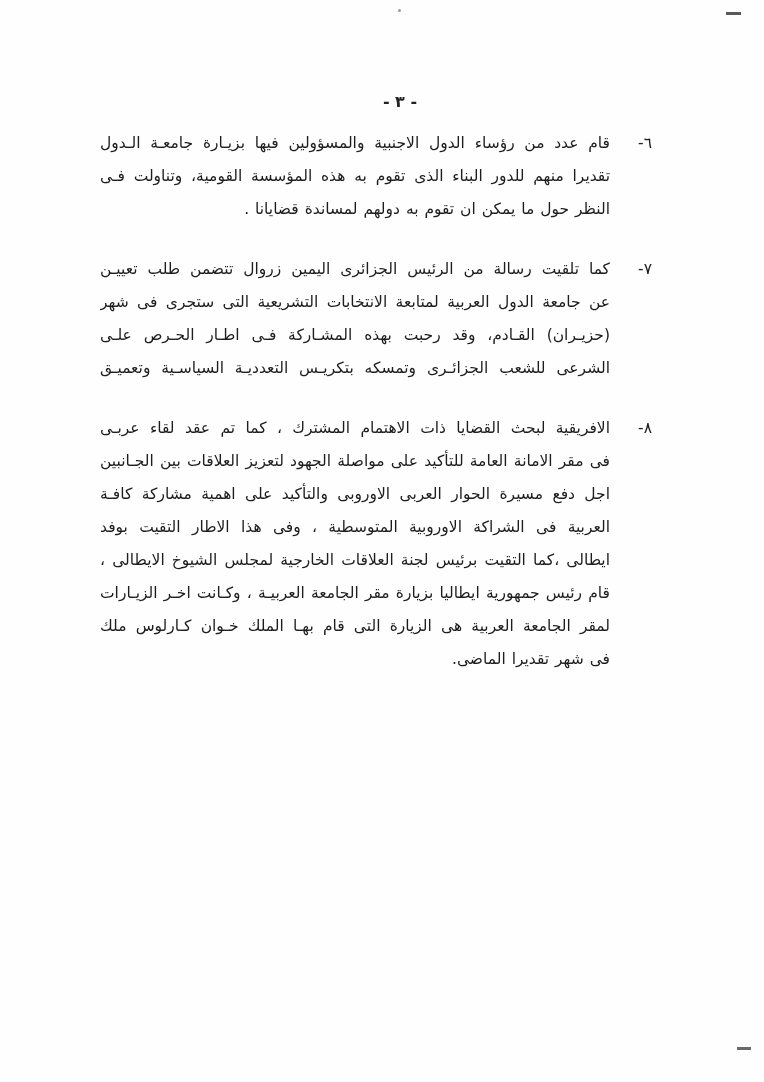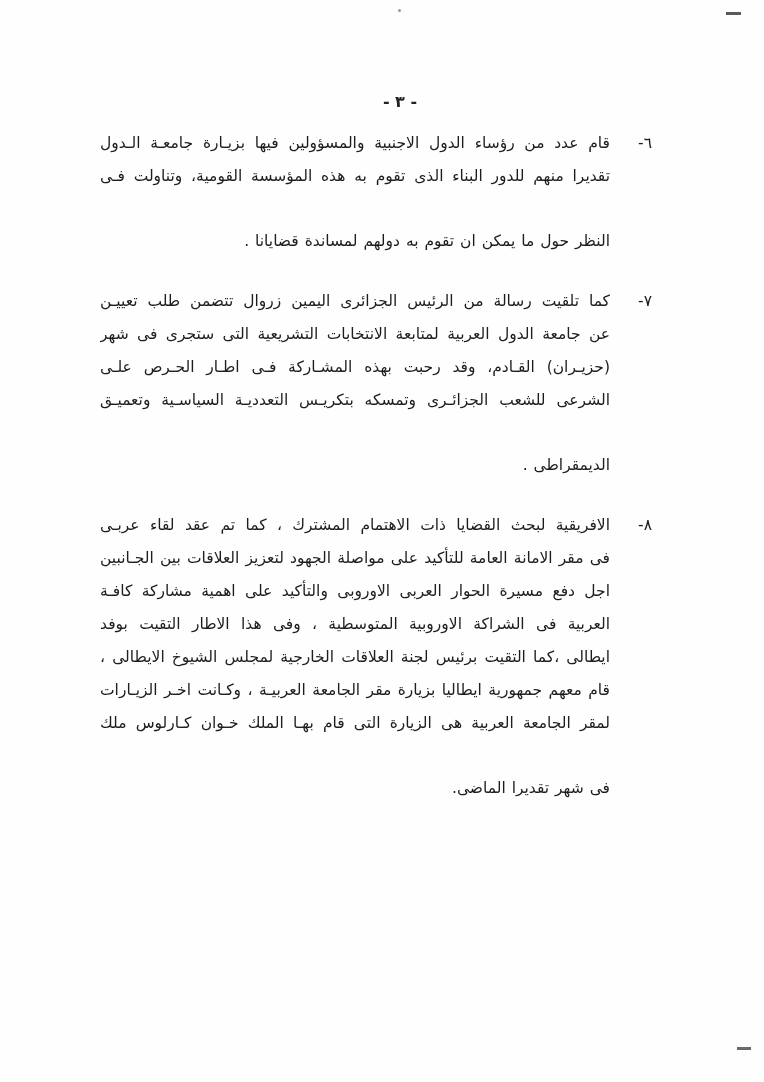--- a/index.html
+++ b/index.html
@@ -57,21 +57,20 @@
     height: 33px;
     overflow: hidden;
     text-align: justify;
     text-align-last: justify;
     word-spacing: 1px;
     color: #1d1d1d;
   }
   .line.last {
     text-align: right;
     text-align-last: right;
-    margin-top: 32px;
   }
   .line.indent-right {
     padding-right: 12px;
   }
   .scan-mark {
     position: absolute;
     background: #5a5a5a;
   }
   .mark-top-right   { top: 12px;   left: 726px; width: 15px; height: 3px; }
   .mark-top-center  { top: 9px;    left: 398px; width: 3px;  height: 3px; background:#9a9a9a; border-radius:50%; }
@@ -96,29 +95,28 @@
       <div class="line">تقديرا منهم للدور البناء الذى تقوم به هذه المؤسسة القومية، وتناولت فـى لقـاءاتى</div>
       <div class="line last">النظر حول ما يمكن ان تقوم به دولهم لمساندة قضايانا .</div>
     </div>
 
     <div class="para">
       <span class="para-num">٧-</span>
       <div class="line">كما تلقيت رسالة من الرئيس الجزائرى اليمين زروال تتضمن طلب تعييـن ممثلين</div>
       <div class="line">عن جامعة الدول العربية لمتابعة الانتخابات التشريعية التى ستجرى فى شهر يونيو</div>
       <div class="line">(حزيـران) القـادم، وقد رحبت بهذه المشـاركة فـى اطـار الحـرص علـى الطمـوح</div>
       <div class="line">الشرعى للشعب الجزائـرى وتمسكه بتكريـس التعدديـة السياسـية وتعميـق المسـار</div>
-      <div class="line last">الديمقراطى .</div>
     </div>
 
     <div class="para">
       <span class="para-num">٨-</span>
       <div class="line">الافريقية لبحث القضايا ذات الاهتمام المشترك ، كما تم عقد لقاء عربـى افريقـى</div>
       <div class="line">فى مقر الامانة العامة للتأكيد على مواصلة الجهود لتعزيز العلاقات بين الجـانبين</div>
       <div class="line">اجل دفع مسيرة الحوار العربى الاوروبى والتأكيد على اهمية مشاركة كافـة الـدول</div>
       <div class="line">العربية فى الشراكة الاوروبية المتوسطية ، وفى هذا الاطار التقيت بوفد برلمـانى</div>
       <div class="line">ايطالى ،كما التقيت برئيس لجنة العلاقات الخارجية لمجلس الشيوخ الايطالى ، كما</div>
-      <div class="line">قام معهم جمهورية ايطاليا بزيارة مقر الجامعة العربيـة ، وكـانت اخـر الزيـارات</div>
+      <div class="line">قام رئيس جمهورية ايطاليا بزيارة مقر الجامعة العربيـة ، وكـانت اخـر الزيـارات</div>
       <div class="line">لمقر الجامعة العربية هى الزيارة التى قام بهـا الملك خـوان كـارلوس ملك اسـبانيا</div>
       <div class="line last">فى شهر تقديرا الماضى.</div>
     </div>
 
   </div>
 </div>
 
 </body></html>

